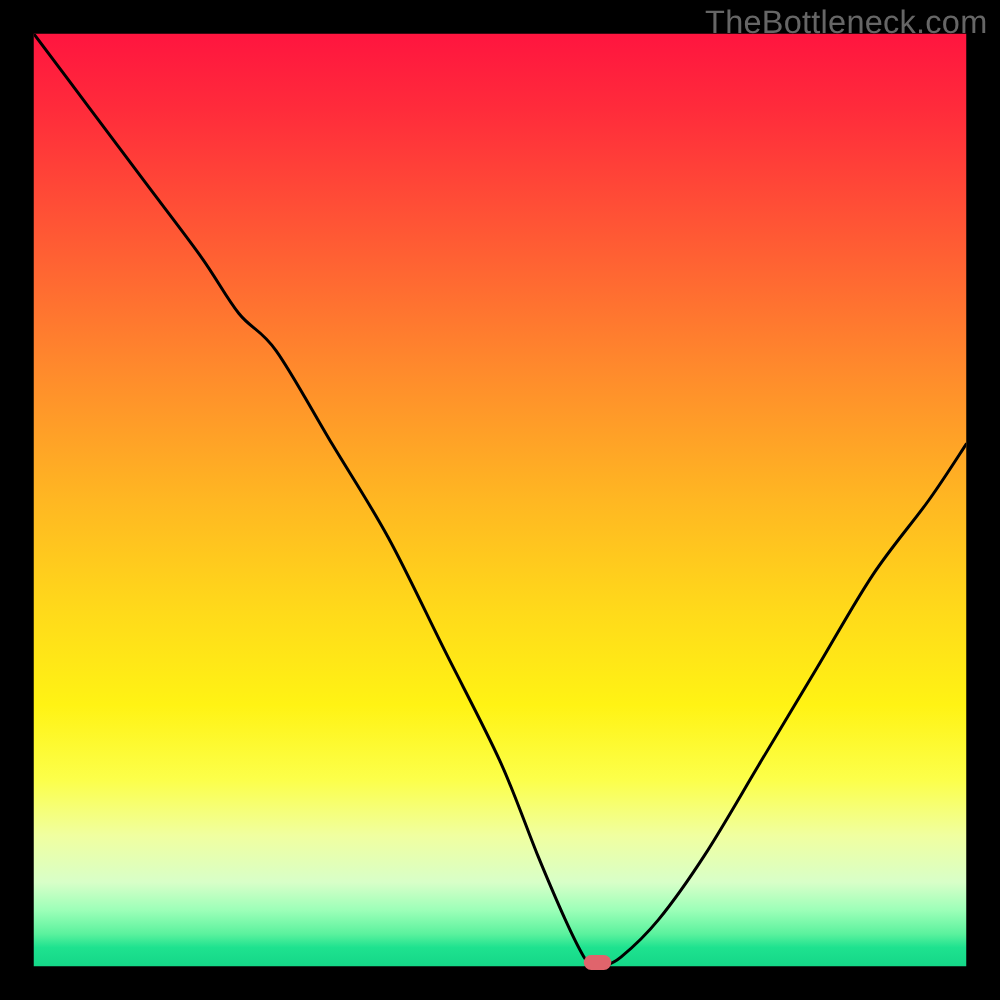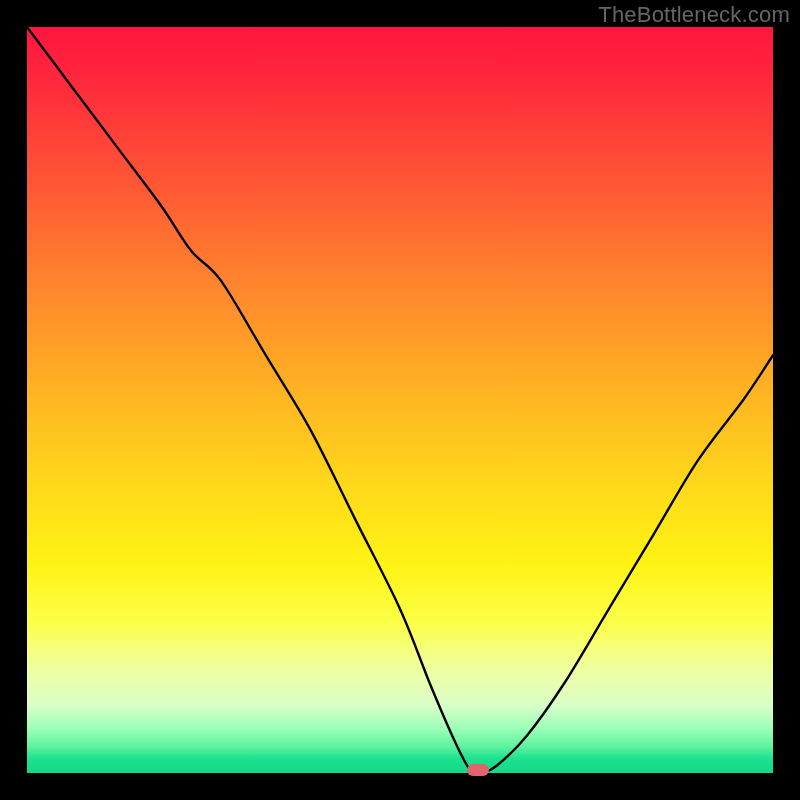--- a/index.html
+++ b/index.html
@@ -15,21 +15,21 @@
     position: relative;
     width: 800px;
     height: 800px;
     background: #000;
   }
   .watermark {
     position: absolute;
     top: 2px;
     right: 10px;
     color: #666;
-    font-size: 22px;
+    font-size: 26px;
     font-weight: 500;
     letter-spacing: 0.2px;
     z-index: 5;
   }
   .plot-area {
     position: absolute;
     left: 27px;
     top: 27px;
     width: 746px;
     height: 746px;

